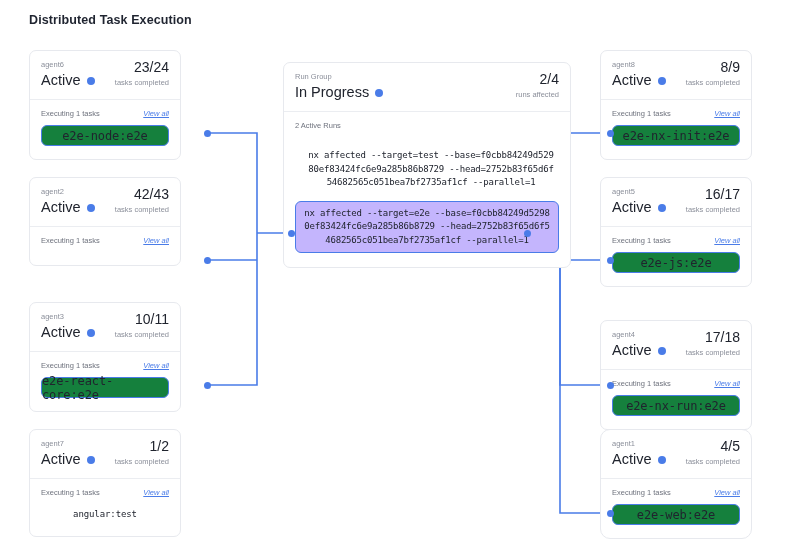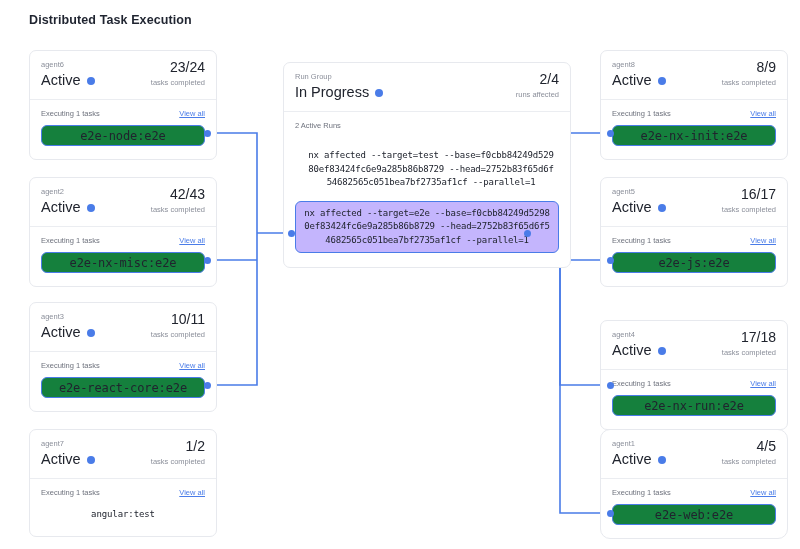--- a/index.html
+++ b/index.html
@@ -37,21 +37,21 @@
 
   
   .card {
     position: absolute;
     background: #ffffff;
     border: 1px solid #e7e9ee;
     border-radius: 7px;
     box-sizing: border-box;
     z-index: 2;
   }
-  .agent-card { width: 188px; }
+  .agent-card { width: 152px; }
 
   .card-head {
     padding: 9px 11px 9px 11px;
     position: relative;
     height: 48px;
     box-sizing: border-box;
   }
   .head-name {
     font-size: 7.5px;
     color: #8b8f9a;
@@ -109,20 +109,21 @@
   }
   .exec-label {
     font-size: 7.5px;
     color: #6e727d;
   }
   .view-all {
     font-size: 7.5px;
     color: #4a7ce8;
     text-decoration: underline;
     cursor: pointer;
+    font-style: italic;
   }
 
   .task-pill {
     border: 1.4px solid #4a7ce8;
     border-radius: 6px;
     height: 19px;
     display: flex;
     align-items: center;
     justify-content: center;
     font-family: "DejaVu Sans Mono", monospace;
@@ -254,21 +255,20 @@
     </div>
     <div class="head-ratio">42/43</div>
     <div class="head-sub">tasks completed</div>
   </div>
   <div class="card-divider"></div>
   <div class="card-body">
     <div class="body-top">
       <span class="exec-label">Executing 1 tasks</span>
       <span class="view-all">View all</span>
     </div>
-    <div class="task-pill">e2e-nx-misc:e2e</div>
   </div>
 </div>
 
 <div class="card agent-card" style="left:29px; top:302px;">
   <div class="card-head">
     <div class="head-name">agent3</div>
     <div class="head-state">
       <span>Active</span>
       <span class="dot"></span>
     </div>

